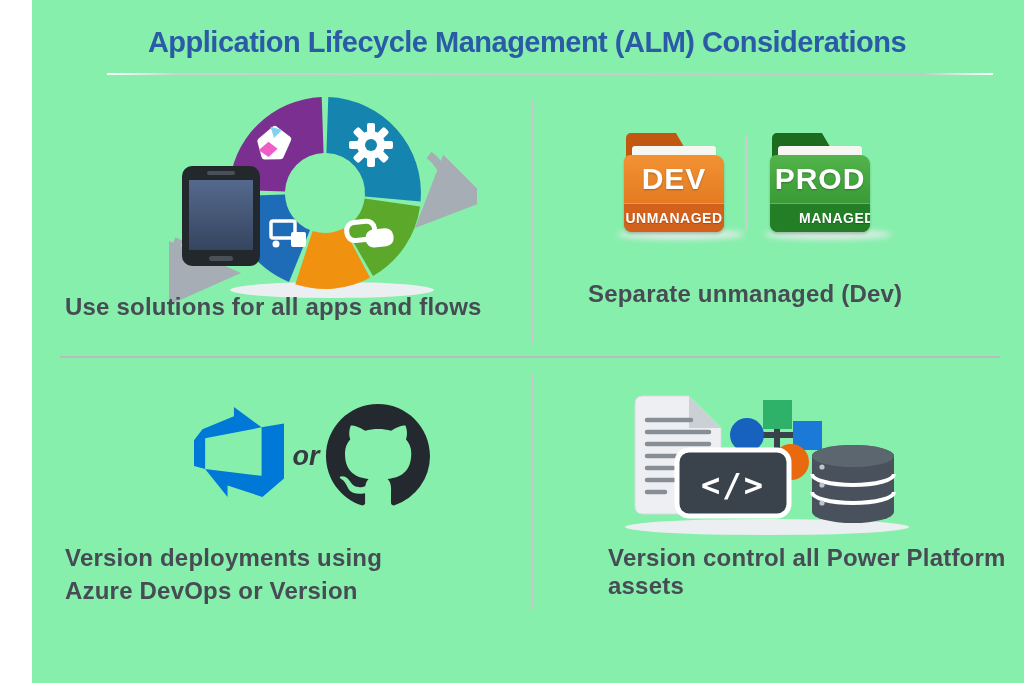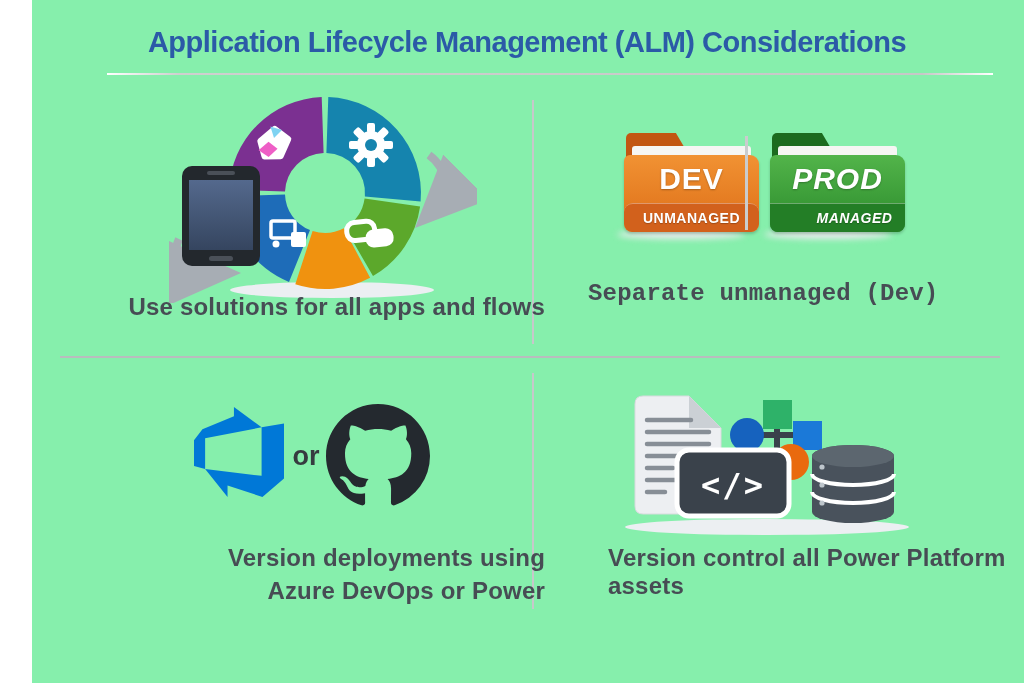--- a/index.html
+++ b/index.html
@@ -10,49 +10,49 @@
   .title{left:0;top:26px;width:990px;text-align:center;font-size:29px;font-weight:bold;
          color:#2B5AA7;letter-spacing:-0.5px;}
   .title-underline{left:75px;top:73px;width:886px;height:2px;
          background:linear-gradient(90deg,#ffffff,#cfcfcf 8%,#c7c7c7 92%,#ffffff);}
 
   .div-h{left:28px;top:356px;width:940px;height:2px;background:#b9bcbe;}
   .div-v-top{left:500px;top:100px;width:2px;height:244px;background:#c6c8ca;}
   .div-v-bottom{left:500px;top:373px;width:2px;height:236px;background:#c6c8ca;}
 
   .caption{color:#474c54;font-size:24px;font-weight:bold;letter-spacing:0.2px;}
-  .cap-center{text-align:right;}
+  .cap-center{text-align:left;}
   .cap-q1{left:33px;top:293px;width:480px;}
-  .cap-q2{left:556px;top:277px;line-height:33px;font-family:Liberation Mono, monospace;}
+  .cap-q2{left:556px;top:277px;line-height:33px;}
   .cap-q3{left:33px;top:541px;width:480px;line-height:33px;}
   .cap-q4{left:576px;top:544px;}
 
   
-  .folder{position:absolute;width:135px;height:99px;}
+  .folder{position:absolute;width:100px;height:99px;}
   .folder .tab{position:absolute;top:0;left:2px;width:64px;height:24px;
                border-radius:5px 8px 0 0;clip-path:polygon(0 0,78% 0,100% 100%,0 100%);}
   .folder .paper{position:absolute;top:13px;left:8px;right:8px;height:16px;background:#f6f6f3;
                border-radius:3px;box-shadow:0 1px 1px rgba(0,0,0,.18);}
   .folder .front{position:absolute;left:0;right:0;top:22px;bottom:0;border-radius:6px 9px 8px 8px;
                display:flex;flex-direction:column;overflow:hidden;box-shadow:0 2px 3px rgba(0,0,0,.2);}
   .folder .label{flex:1;display:flex;align-items:center;justify-content:center;font-size:30px;
                font-weight:bold;color:#fff;letter-spacing:1px;text-shadow:0 1px 2px rgba(0,0,0,.28);}
   .folder .band{height:28px;display:flex;align-items:center;justify-content:center;font-size:14px;
                font-weight:bold;color:#fff;letter-spacing:0.5px;
                border-top:1px solid rgba(255,255,255,.35);text-shadow:0 1px 1px rgba(0,0,0,.25);}
   .folder-dev .tab{background:#c25712;}
   .folder-dev .front{background:linear-gradient(#f19233,#dd6e17);}
-  .folder-dev .band{background:#d2611c;border-radius:9px;}
+  .folder-dev .band{background:#d2611c;}
   .folder-prod .tab{background:#1c6b1f;}
-  .folder-prod .front{background:linear-gradient(#52b44a,#2b8b2b);font-style:italic;}
+  .folder-prod .front{background:linear-gradient(#52b44a,#2b8b2b);}
   .folder-prod .band{background:#237e26;padding-left:34px;}
   .folder-divider{left:713px;top:136px;width:3px;height:94px;background:#caccce;}
   .gshadow{position:absolute;background:#e9ebed;border-radius:50%;filter:blur(3px);}
 
-  .or-label{left:252px;top:441px;width:44px;text-align:center;font-size:27px;font-weight:bold;color:#363b40;}
+  .or-label{left:252px;top:441px;width:44px;text-align:center;font-size:27px;font-weight:bold;color:#363b40;font-style:italic;}
 </style>
 </head>
 <body>
 
 <div class="stage">
 
   <div class="abs title">Application Lifecycle Management (ALM) Considerations</div>
   <div class="abs title-underline"></div>
 
   <div class="abs div-h"></div>
@@ -159,21 +159,21 @@
     </svg>
 
     <div class="abs or-label">or</div>
 
     <svg class="abs" style="left:294px;top:404px;" width="104" height="104" viewBox="0 0 24 24">
       <path fill="#24292F" d="M12 0C5.37 0 0 5.37 0 12c0 5.31 3.435 9.795 8.205 11.385.6.105.825-.255.825-.57 0-.285-.015-1.23-.015-2.235-3.015.555-3.795-.735-4.035-1.41-.135-.345-.72-1.41-1.23-1.695-.42-.225-1.02-.78-.015-.795.945-.015 1.62.87 1.845 1.23 1.08 1.815 2.805 1.305 3.495.99.105-.78.42-1.305.765-1.605-2.67-.3-5.46-1.335-5.46-5.925 0-1.305.465-2.385 1.23-3.225-.12-.3-.54-1.53.12-3.18 0 0 1.005-.315 3.3 1.23.96-.27 1.98-.405 3-.405s2.04.135 3 .405c2.295-1.56 3.3-1.23 3.3-1.23.66 1.65.24 2.88.12 3.18.765.84 1.23 1.905 1.23 3.225 0 4.605-2.805 5.625-5.475 5.925.435.375.81 1.095.81 2.22 0 1.605-.015 2.895-.015 3.3 0 .315.225.69.825.57A12.02 12.02 0 0 0 24 12c0-6.63-5.37-12-12-12z"></path>
     </svg>
 
     <div class="abs caption cap-center cap-q3">
       <div>Version deployments using</div>
-      <div>Azure DevOps or Power</div>
+      <div>Azure DevOps or Version</div>
     </div>
   </div>
 
   <div>
     <svg class="abs" style="left:585px;top:388px;" width="300" height="150" viewBox="0 0 300 150">
 
       <ellipse cx="150" cy="139" rx="142" ry="8" fill="#eceff2"></ellipse>
 
       <g>
         <path d="M18,16 Q18,8 26,8 H72 L104,40 V118 Q104,126 96,126 H26 Q18,126 18,118 Z" fill="#edeff2" stroke="#d8dbde" stroke-width="1"></path>

